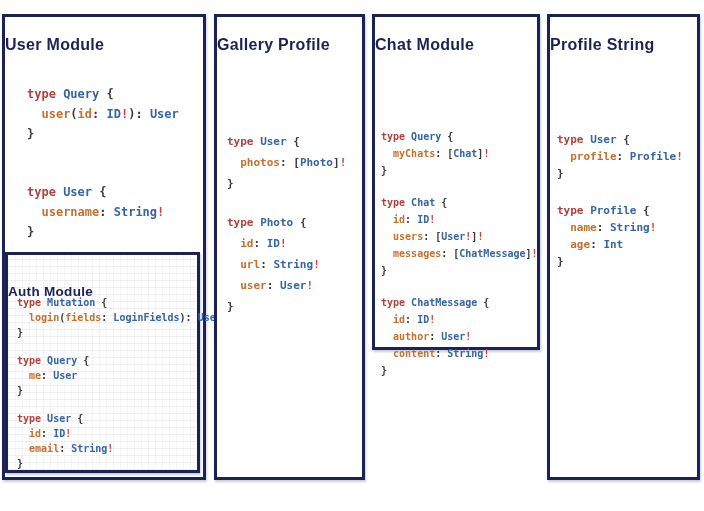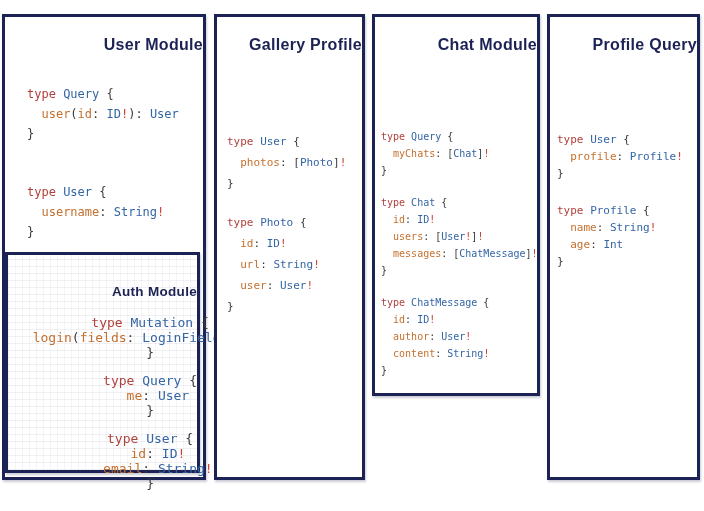--- a/index.html
+++ b/index.html
@@ -6,55 +6,55 @@
   .canvas {
     position:relative; width:704px; height:511px; background:#ffffff;
     font-family:"Liberation Sans", sans-serif; overflow:hidden;
   }
   .panel {
     position:absolute; box-sizing:border-box; background:#ffffff;
     border:3px solid var(--c-border);
     box-shadow:1px 2px 2px rgba(110,110,140,0.35);
   }
   .panel-title {
-    text-align:right; font-weight:bold; color:var(--c-title);
+    text-align:left; font-weight:bold; color:var(--c-title);
     font-size:16px; letter-spacing:0.3px; padding-top:19px;
   }
   .code {
     position:absolute; white-space:pre;
     font-family:"DejaVu Sans Mono", monospace; color:var(--c-punct);
   }
-  .code-block { margin:0 0 var(--block-gap,16px) 0; }
+  .code-block { margin:0 0 var(--block-gap,16px) 0;font-weight:bold; }
   .code-line { white-space:pre; }
   .tok-keyword { color:var(--c-keyword); }
   .tok-type    { color:var(--c-type); }
   .tok-field   { color:var(--c-field); }
   .tok-bang    { color:var(--c-bang); }
   .tok-punct   { color:var(--c-punct); }
 
   
   #panel-user    { left:2px;   top:14px; width:204px; height:466px; }
   #panel-gallery { left:214px; top:14px; width:151px; height:466px; }
-  #panel-chat    { left:372px; top:14px; width:168px; height:382px; }
+  #panel-chat    { left:372px; top:14px; width:168px; height:336px; }
   #panel-profile { left:547px; top:14px; width:153px; height:466px; }
   #panel-auth {
     left:5px; top:252px; width:195px; height:221px;
     background-color:#ffffff;
     background-image:
       repeating-linear-gradient(0deg,  rgba(60,60,90,0.07) 0 1px, transparent 1px 7px),
       repeating-linear-gradient(90deg, rgba(60,60,90,0.05) 0 1px, transparent 1px 7px);
   }
   #panel-auth .panel-title { font-size:13.5px; padding-top:13px;margin-top:16px; }
 
   
   #code-user    { left:22px; top:67px;  font-size:12px;   line-height:20px; --block-gap:38px; }
   #code-gallery { left:10px; top:114px; font-size:11px;   line-height:21px; --block-gap:18px; }
   #code-chat    { left:6px;  top:111px; font-size:10px;   line-height:17px; --block-gap:15px; }
   #code-profile { left:7px;  top:114px; font-size:11px;   line-height:17px; --block-gap:20px; }
-  #code-auth    { left:9px;  top:60px;  font-size:13px;  line-height:15px;text-align:center; --block-gap:13px; }
+  #code-auth    { left:9px;  top:40px;  font-size:10px;  line-height:15px; --block-gap:13px; }
 </style>
 </head>
 <body>
 
 <div class="canvas">
 
   <section class="panel" id="panel-user">
     <div class="panel-title">User Module</div>
     <div class="code" id="code-user"><div class="code-block"><div class="code-line"><span class="tok-keyword">type </span><span class="tok-type">Query </span><span class="tok-punct">{</span></div><div class="code-line"><span class="tok-punct">  </span><span class="tok-field">user</span><span class="tok-punct">(</span><span class="tok-field">id</span><span class="tok-punct">: </span><span class="tok-type">ID</span><span class="tok-bang">!</span><span class="tok-punct">): </span><span class="tok-type">User</span></div><div class="code-line"><span class="tok-punct">}</span></div></div><div class="code-block"><div class="code-line"><span class="tok-keyword">type </span><span class="tok-type">User </span><span class="tok-punct">{</span></div><div class="code-line"><span class="tok-punct">  </span><span class="tok-field">username</span><span class="tok-punct">: </span><span class="tok-type">String</span><span class="tok-bang">!</span></div><div class="code-line"><span class="tok-punct">}</span></div></div></div>
   </section>
@@ -68,17 +68,17 @@
     <div class="panel-title">Gallery Profile</div>
     <div class="code" id="code-gallery"><div class="code-block"><div class="code-line"><span class="tok-keyword">type </span><span class="tok-type">User </span><span class="tok-punct">{</span></div><div class="code-line"><span class="tok-punct">  </span><span class="tok-field">photos</span><span class="tok-punct">: [</span><span class="tok-type">Photo</span><span class="tok-punct">]</span><span class="tok-bang">!</span></div><div class="code-line"><span class="tok-punct">}</span></div></div><div class="code-block"><div class="code-line"><span class="tok-keyword">type </span><span class="tok-type">Photo </span><span class="tok-punct">{</span></div><div class="code-line"><span class="tok-punct">  </span><span class="tok-field">id</span><span class="tok-punct">: </span><span class="tok-type">ID</span><span class="tok-bang">!</span></div><div class="code-line"><span class="tok-punct">  </span><span class="tok-field">url</span><span class="tok-punct">: </span><span class="tok-type">String</span><span class="tok-bang">!</span></div><div class="code-line"><span class="tok-punct">  </span><span class="tok-field">user</span><span class="tok-punct">: </span><span class="tok-type">User</span><span class="tok-bang">!</span></div><div class="code-line"><span class="tok-punct">}</span></div></div></div>
   </section>
 
   <section class="panel" id="panel-chat">
     <div class="panel-title">Chat Module</div>
     <div class="code" id="code-chat"><div class="code-block"><div class="code-line"><span class="tok-keyword">type </span><span class="tok-type">Query </span><span class="tok-punct">{</span></div><div class="code-line"><span class="tok-punct">  </span><span class="tok-field">myChats</span><span class="tok-punct">: [</span><span class="tok-type">Chat</span><span class="tok-punct">]</span><span class="tok-bang">!</span></div><div class="code-line"><span class="tok-punct">}</span></div></div><div class="code-block"><div class="code-line"><span class="tok-keyword">type </span><span class="tok-type">Chat </span><span class="tok-punct">{</span></div><div class="code-line"><span class="tok-punct">  </span><span class="tok-field">id</span><span class="tok-punct">: </span><span class="tok-type">ID</span><span class="tok-bang">!</span></div><div class="code-line"><span class="tok-punct">  </span><span class="tok-field">users</span><span class="tok-punct">: [</span><span class="tok-type">User</span><span class="tok-bang">!</span><span class="tok-punct">]</span><span class="tok-bang">!</span></div><div class="code-line"><span class="tok-punct">  </span><span class="tok-field">messages</span><span class="tok-punct">: [</span><span class="tok-type">ChatMessage</span><span class="tok-punct">]</span><span class="tok-bang">!</span></div><div class="code-line"><span class="tok-punct">}</span></div></div><div class="code-block"><div class="code-line"><span class="tok-keyword">type </span><span class="tok-type">ChatMessage </span><span class="tok-punct">{</span></div><div class="code-line"><span class="tok-punct">  </span><span class="tok-field">id</span><span class="tok-punct">: </span><span class="tok-type">ID</span><span class="tok-bang">!</span></div><div class="code-line"><span class="tok-punct">  </span><span class="tok-field">author</span><span class="tok-punct">: </span><span class="tok-type">User</span><span class="tok-bang">!</span></div><div class="code-line"><span class="tok-punct">  </span><span class="tok-field">content</span><span class="tok-punct">: </span><span class="tok-type">String</span><span class="tok-bang">!</span></div><div class="code-line"><span class="tok-punct">}</span></div></div></div>
   </section>
 
   <section class="panel" id="panel-profile">
-    <div class="panel-title">Profile Query</div>
+    <div class="panel-title">Profile String</div>
     <div class="code" id="code-profile"><div class="code-block"><div class="code-line"><span class="tok-keyword">type </span><span class="tok-type">User </span><span class="tok-punct">{</span></div><div class="code-line"><span class="tok-punct">  </span><span class="tok-field">profile</span><span class="tok-punct">: </span><span class="tok-type">Profile</span><span class="tok-bang">!</span></div><div class="code-line"><span class="tok-punct">}</span></div></div><div class="code-block"><div class="code-line"><span class="tok-keyword">type </span><span class="tok-type">Profile </span><span class="tok-punct">{</span></div><div class="code-line"><span class="tok-punct">  </span><span class="tok-field">name</span><span class="tok-punct">: </span><span class="tok-type">String</span><span class="tok-bang">!</span></div><div class="code-line"><span class="tok-punct">  </span><span class="tok-field">age</span><span class="tok-punct">: </span><span class="tok-type">Int</span></div><div class="code-line"><span class="tok-punct">}</span></div></div></div>
   </section>
 
 </div>
 
 </body></html>

